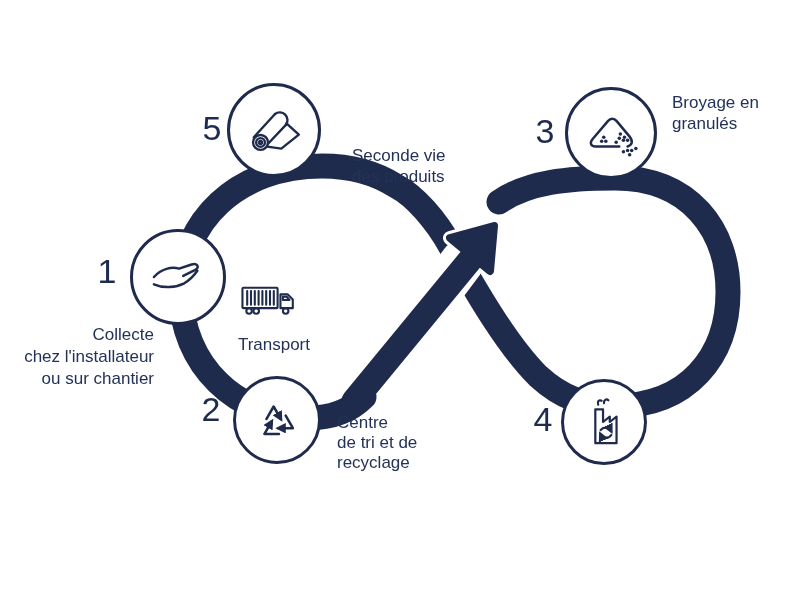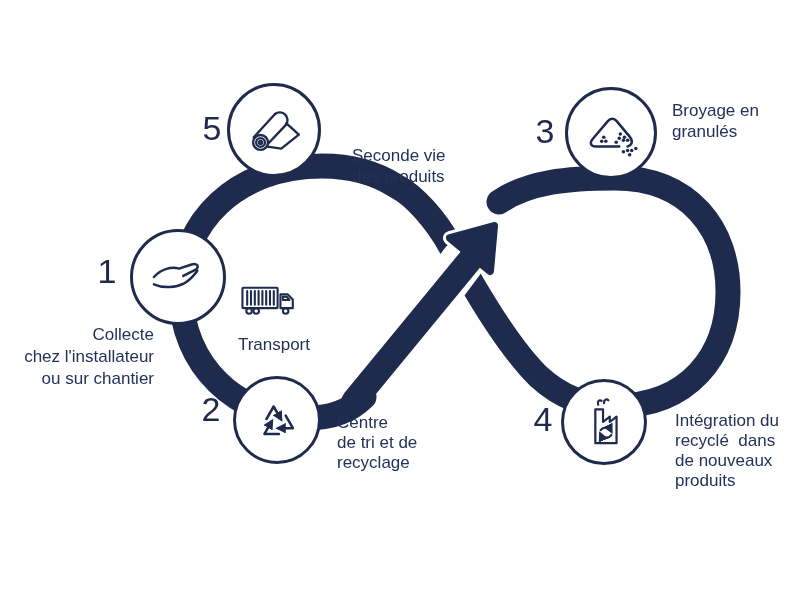--- a/index.html
+++ b/index.html
@@ -29,21 +29,21 @@
   #num-3{left:528px;top:112px;}
   #num-4{left:526px;top:400px;}
 
   #badge-5{left:227px;top:83px;width:94px;height:94px;}
   #badge-1{left:130px;top:229px;width:96px;height:96px;}
   #badge-2{left:233px;top:376px;width:88px;height:88px;}
   #badge-3{left:565px;top:87px;width:92px;height:92px;}
   #badge-4{left:561px;top:379px;width:86px;height:86px;}
 
   #label-5{left:352px;top:104px;margin-top:41px;}
-  #label-3{left:672px;top:92px;margin-top:8px;}
+  #label-3{left:672px;top:92px;}
   #label-2{left:337px;top:413px;line-height:20px;}
   #label-4{left:675px;top:411px;line-height:20px;}
   #label-1{left:4px;top:324px;width:150px;text-align:right;line-height:22px;}
 
   #transport{position:absolute;z-index:3;left:230px;top:282px;width:80px;text-align:center;}
   #transport .t-label{position:static;display:block;margin-top:10px;text-align:right;}
 </style>
 </head>
 <body>
 
@@ -171,20 +171,16 @@
   <div class="step-number" id="num-5">5</div>
 
   <div class="step-label" id="label-2">Centre
 de tri et de
 recyclage</div>
   <div class="step-label" id="label-1">Collecte
 chez l'installateur
 ou sur chantier</div>
   <div class="step-label" id="label-3">Broyage en
 granulés</div>
-  <div class="step-label" id="label-4">Intégration du
-recyclé  dans
-de nouveaux
-produits</div>
   <div class="step-label" id="label-5">Seconde vie
 des produits</div>
 
 </div>
 
 </body></html>

